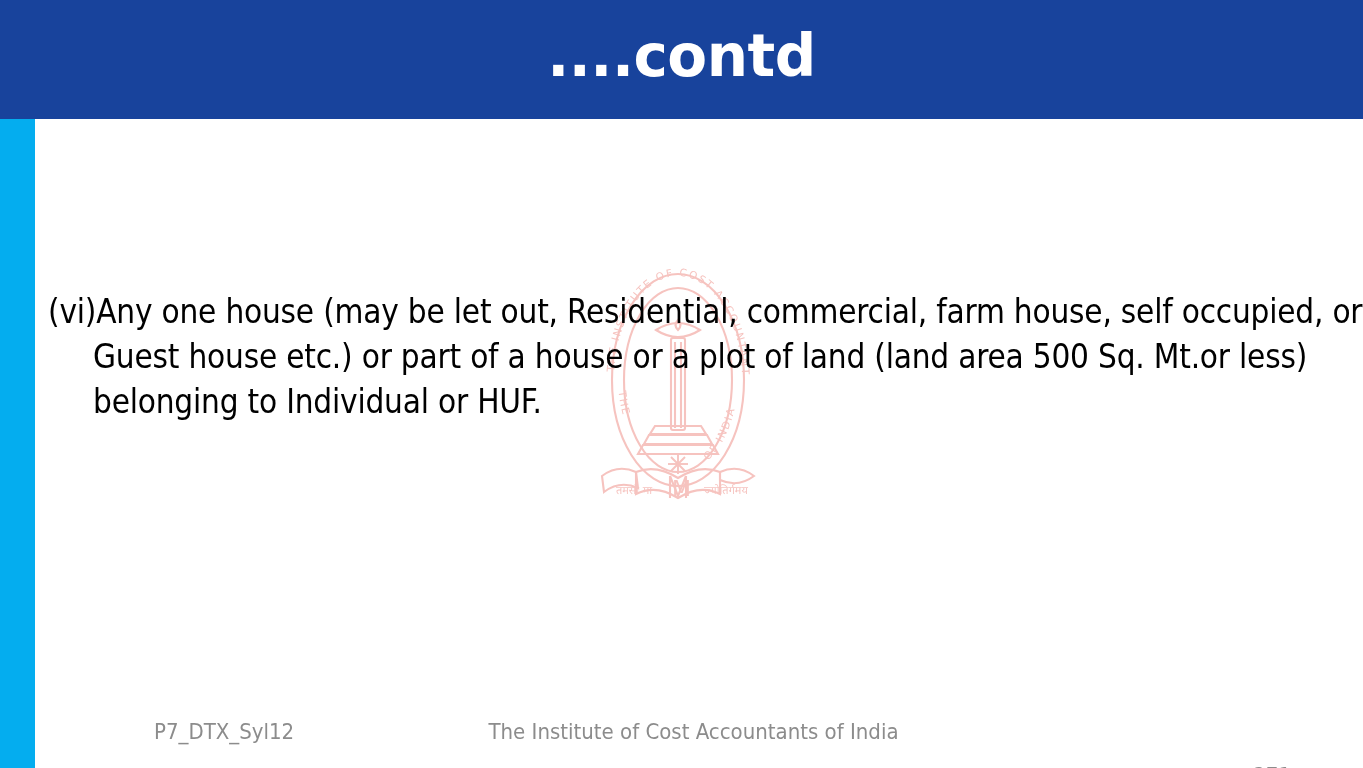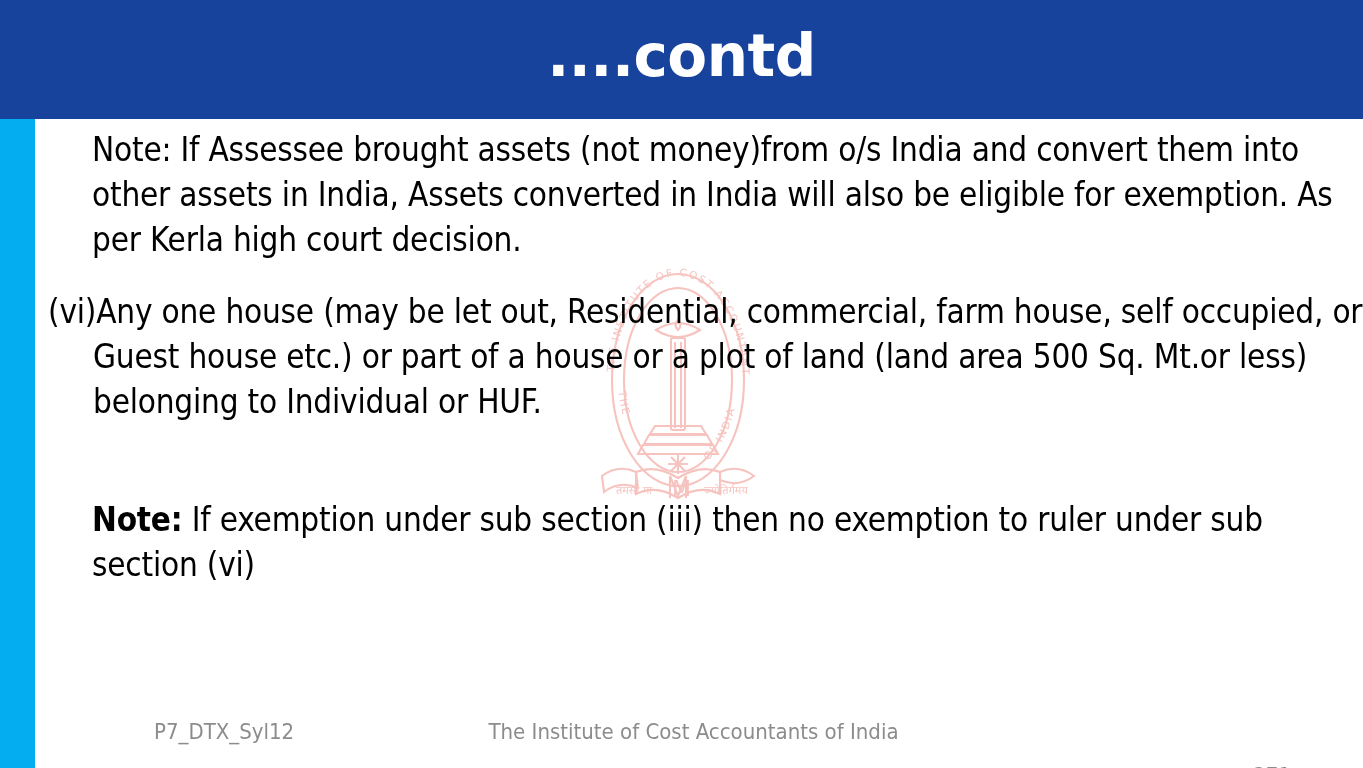--- a/index.html
+++ b/index.html
@@ -184,25 +184,23 @@
         </text>
         <text x="24" y="226" font-size="11">तमसो मा</text>
         <text x="80" y="228" font-size="22">M</text>
         <text x="112" y="226" font-size="11">ज्योतिर्गमय</text>
       </g>
     </svg>
   </div>
 
   <div id="body-area">
 
-    <div class="para" id="para-note-1">Note: If Assessee brought assets (not money)from o/s India and convert them into other assets in India, Assets converted in India will also be eligible for exemption. As per Kerla high court decision.</div>
 
     <div class="para" id="para-vi">(vi)Any one house (may be let out, Residential, commercial, farm house, self occupied, or Guest house etc.) or part of a house or a plot of land (land area 500 Sq. Mt.or less) belonging to Individual or HUF.</div>
 
-    <div class="para" id="para-note-2"><span class="bold-lead">Note:</span><span> If exemption under sub section (iii) then no exemption to ruler under sub section (vi)</span></div>
 
   </div>
 
   <div id="footer">
     <div id="footer-left">P7_DTX_Syl12</div>
     <div id="footer-center">The Institute of Cost Accountants of India</div>
     <div id="footer-right">271</div>
   </div>
 
 </div>

